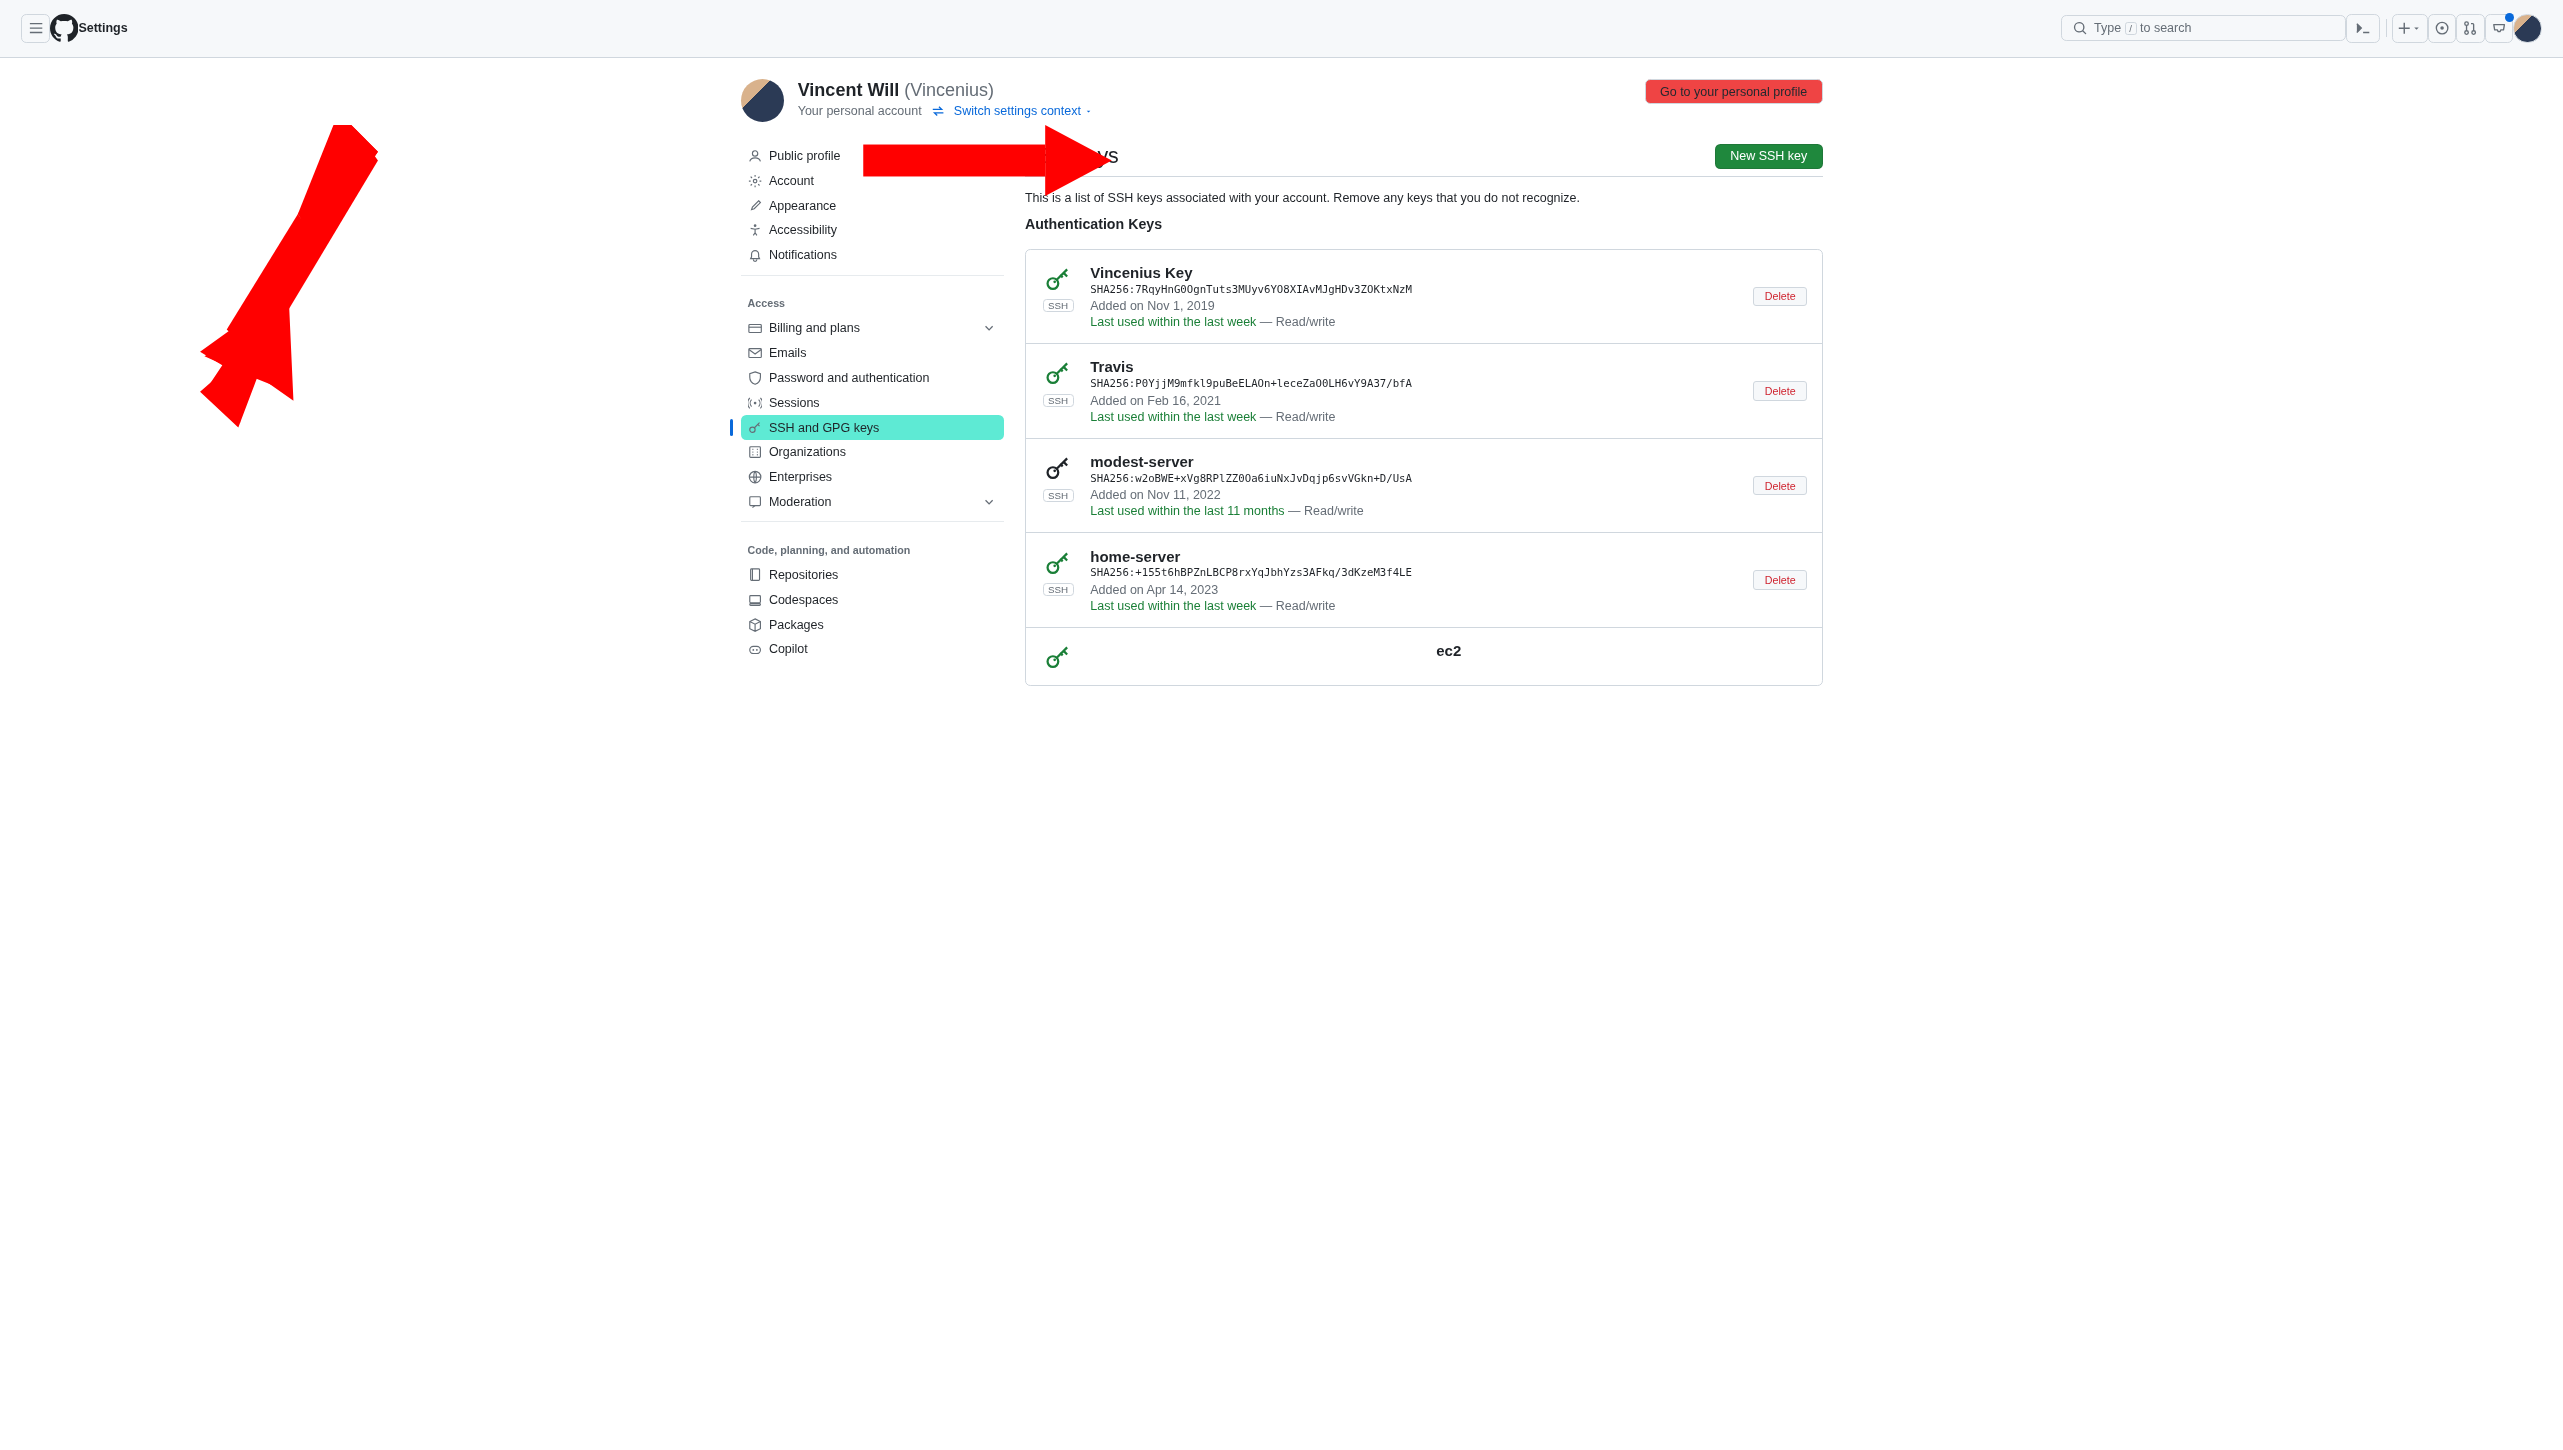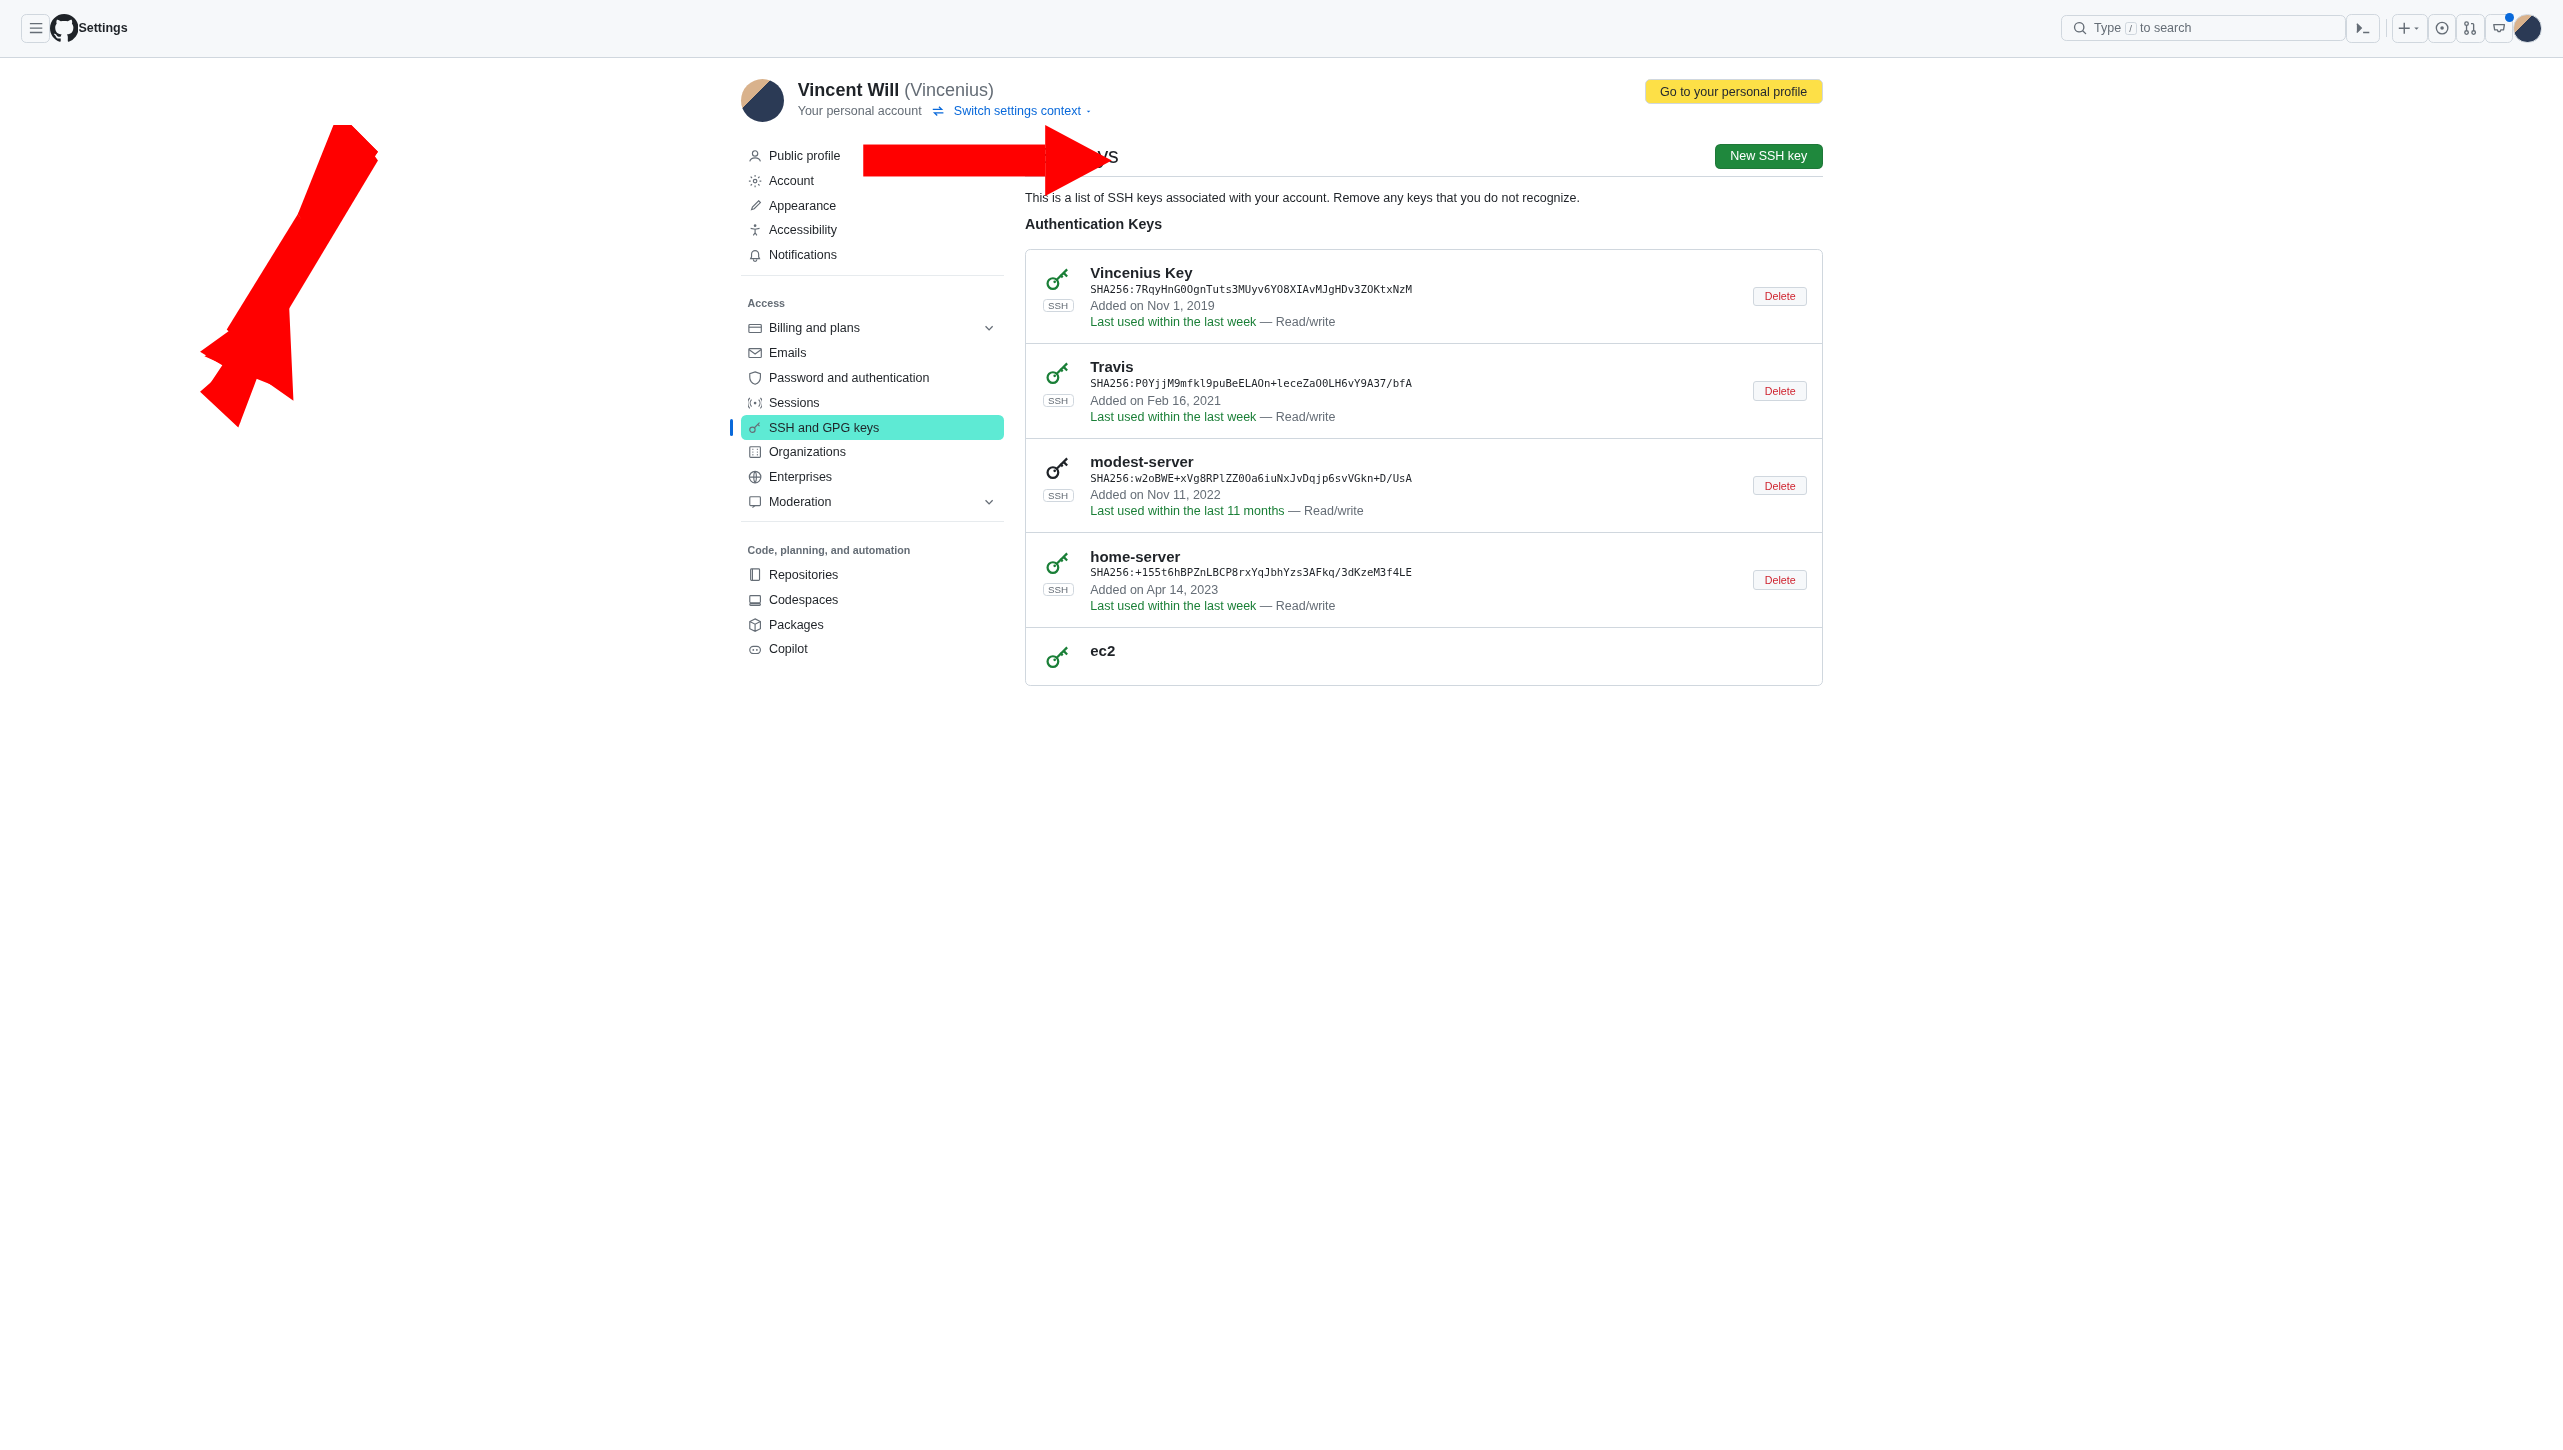--- a/index.html
+++ b/index.html
@@ -90,21 +90,21 @@
   background: linear-gradient(135deg,#d9b28c 35%, #2b3a55 35%);
 }
 .profile-info h1 { font-size: 18px; font-weight: 600; line-height: 1.3; }
 .profile-info h1 .muted { color: #656d76; font-weight: 400; }
 .profile-sub { color: #656d76; font-size: 12.5px; margin-top: 1.8px; display: flex; align-items: flex-start; gap: 9px; }
 .profile-sub a { color: #0969da; text-decoration: none; display: inline-flex; align-items: center; gap: 3.6px; }
 .profile-spacer { flex: 1; }
 .btn {
   border: 0.9px solid #d0d7de;
   border-radius: 5.3px;
-  background: #fde047;
+  background: #ef4444;
   padding: 4.4px 14.2px;
   font-size: 12.5px;
   font-weight: 500;
   cursor: pointer;
   color: #24292f;
 }
 .btn-primary {
   background: #1f883d;
   border: 0.9px solid rgba(31,35,40,0.15);
   color: #ffffff;
@@ -159,21 +159,21 @@
 .desc { color: #1f2328; margin-bottom: 10.7px; }
 .section-title { font-size: 14.2px; font-weight: 600; margin-bottom: 17px; }
 .keys-box { border: 0.9px solid #d0d7de; border-radius: 5.3px; }
 .key-row {
   display: flex;
   align-items: flex-start;
   padding: 14.2px;
   gap: 14.2px;
   border-bottom: 0.9px solid #d0d7de;
 }
-.key-row:last-child { border-bottom: none; }
+.key-row:last-child { border-bottom: none; text-align: center; }
 .key-left { display: flex; flex-direction: column; align-items: center; gap: 7.1px; width: 36px; }
 .key-icon { width: 28.5px; height: 28.5px; }
 .key-icon.green { color: #1a7f37; }
 .key-icon.black { color: #1f2328; }
 .ssh-badge {
   border: 0.9px solid #d0d7de;
   border-radius: 3.6px;
   padding: 0 4.4px;
   font-size: 9.8px;
   color: #656d76;

